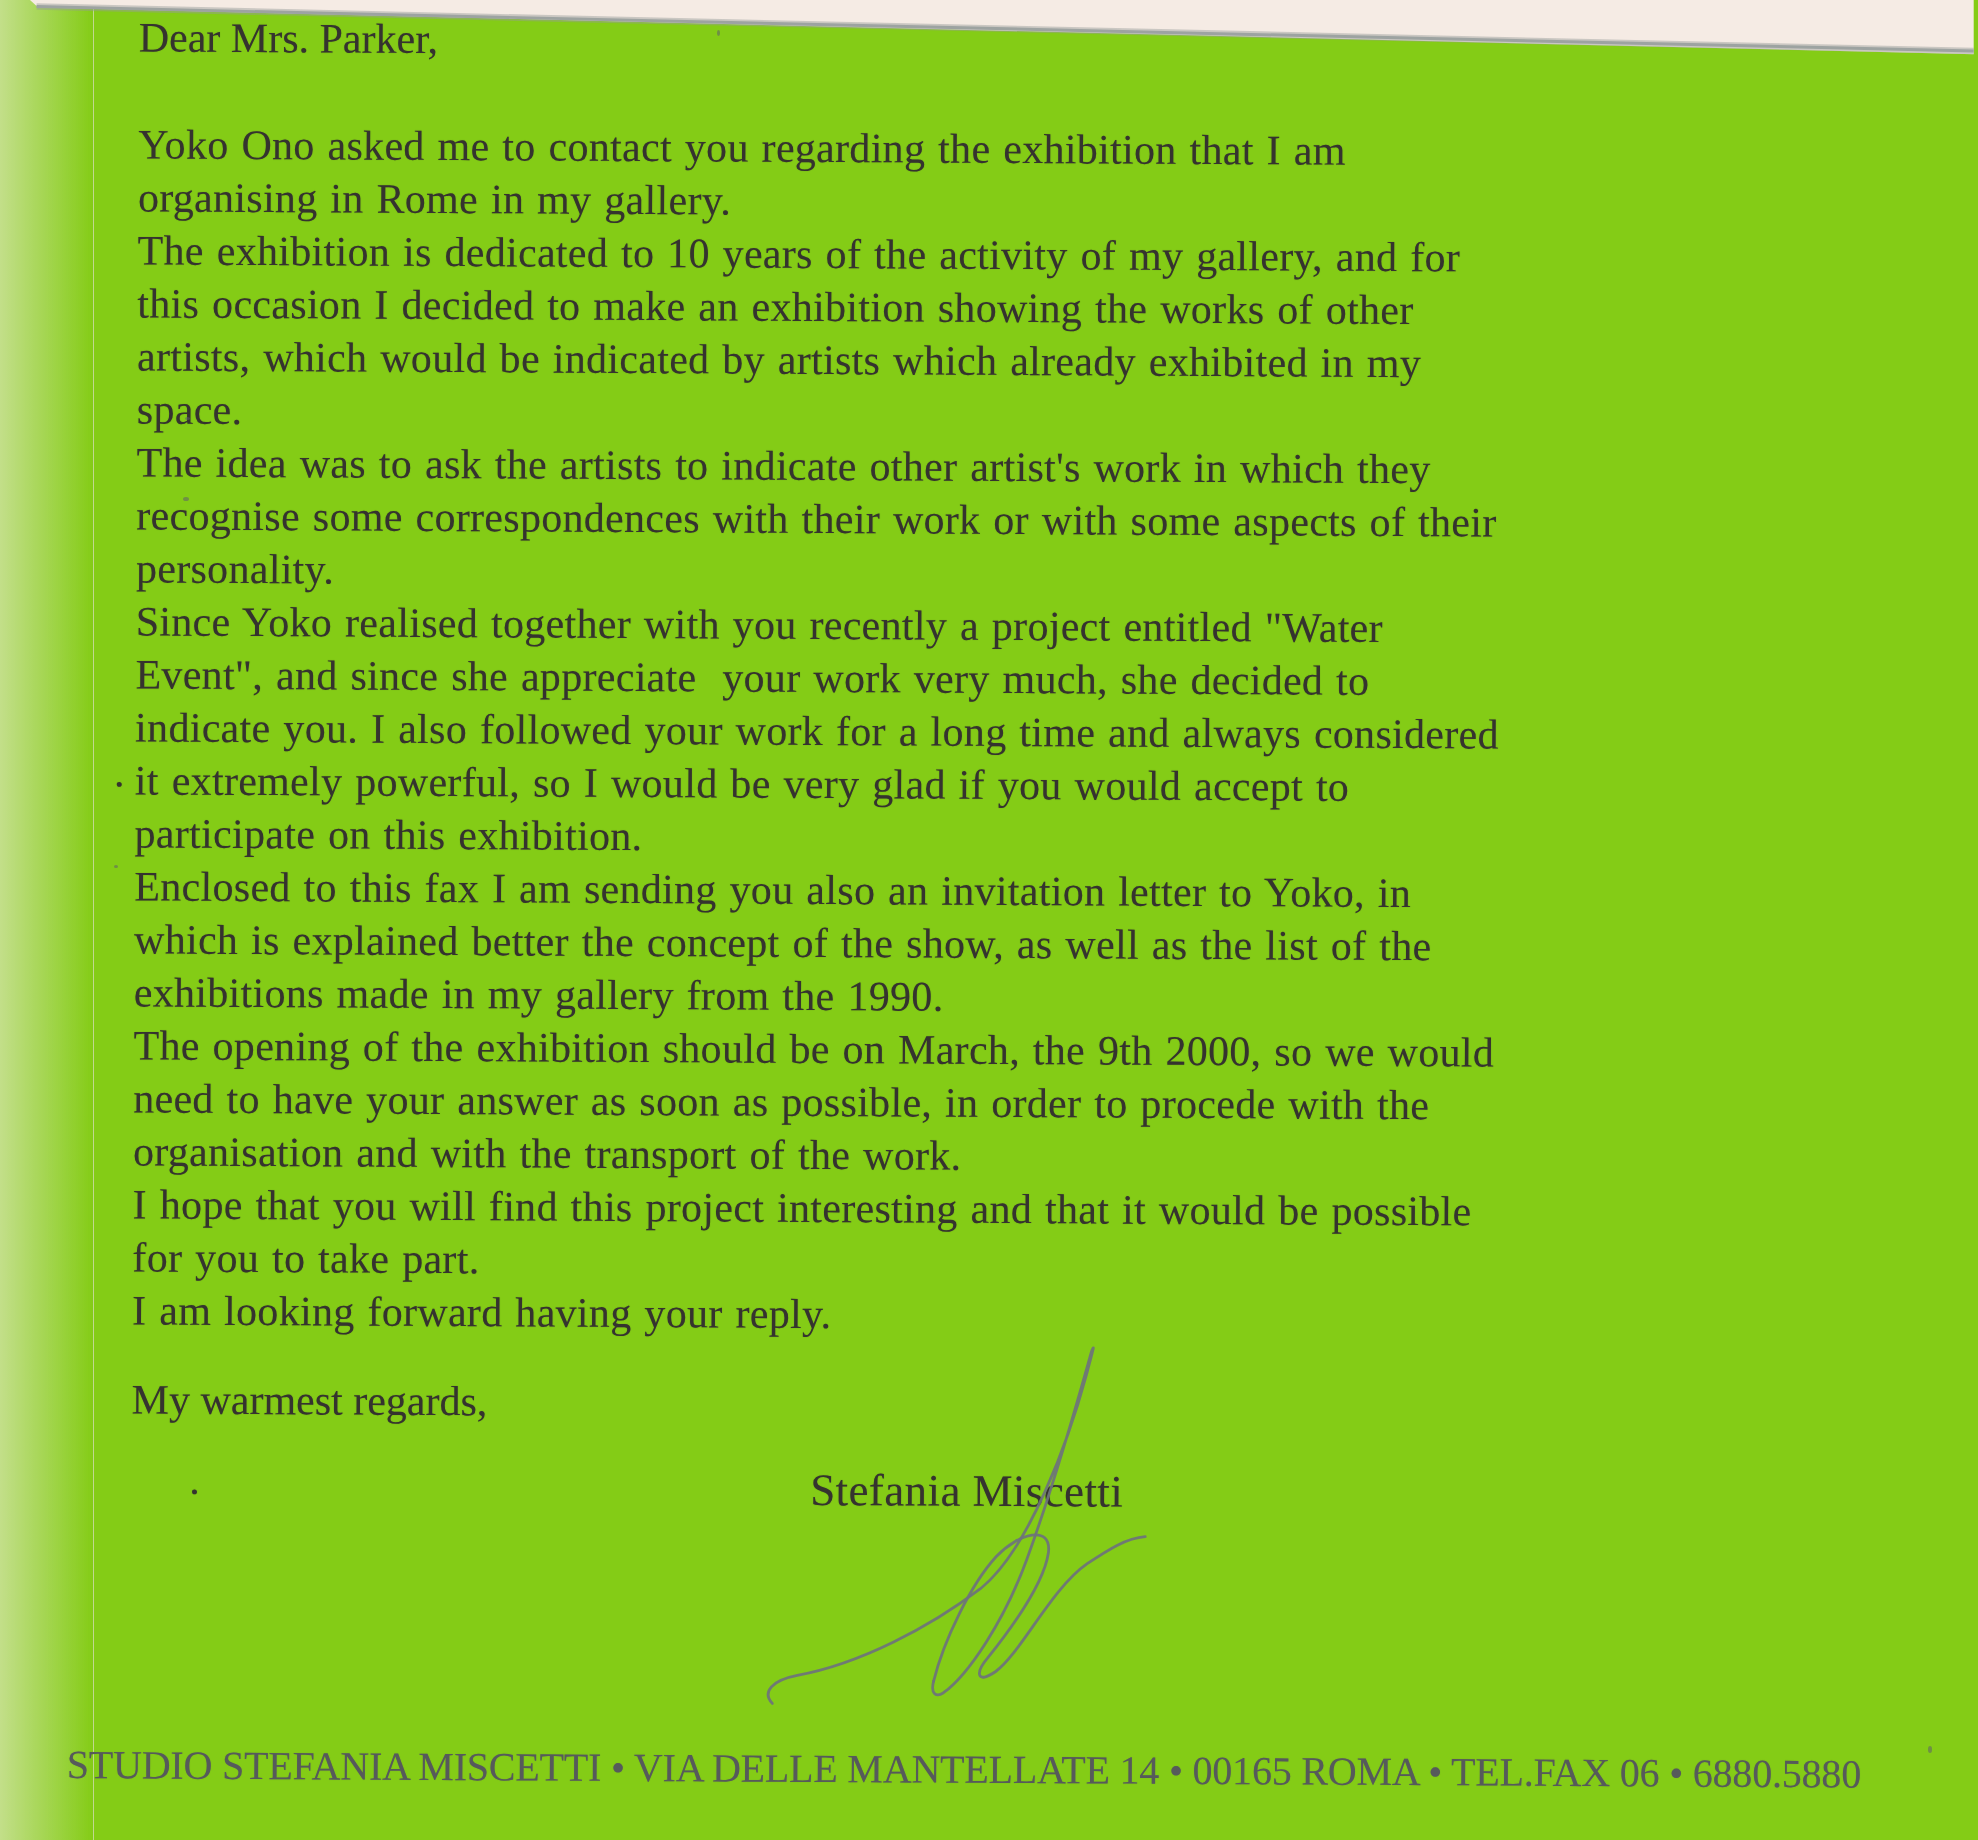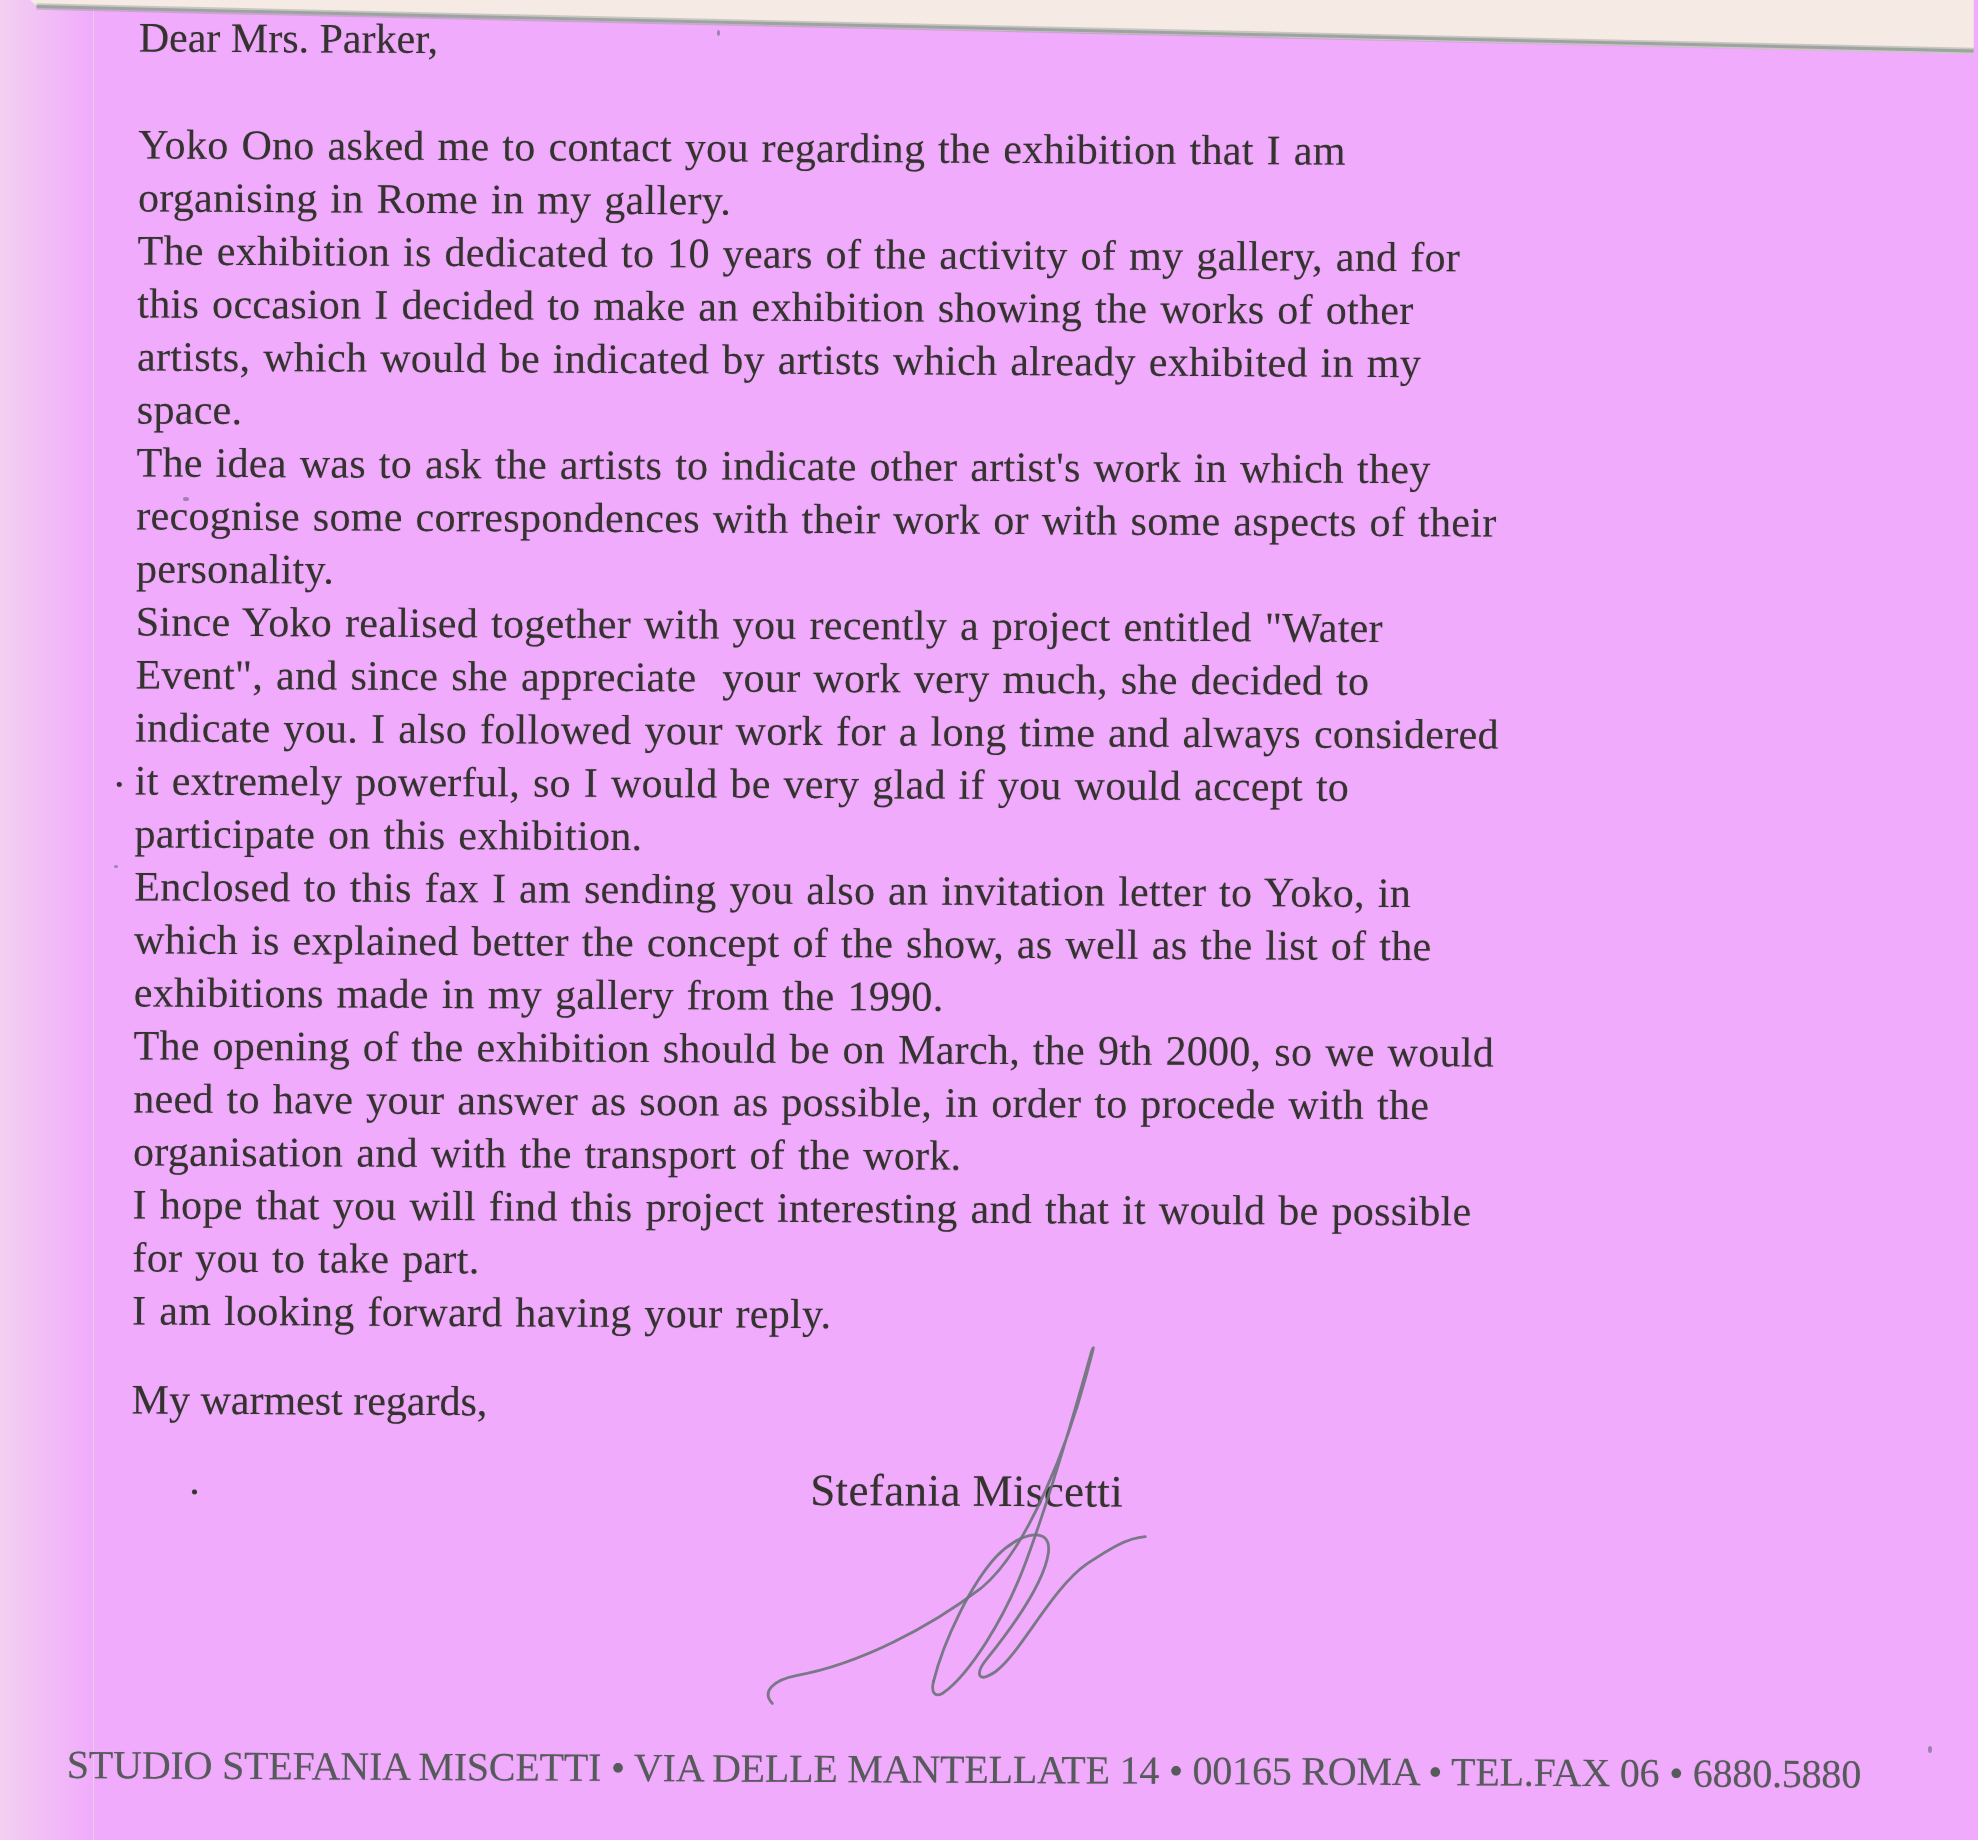--- a/index.html
+++ b/index.html
@@ -4,21 +4,21 @@
 <style>
   html,body{margin:0;padding:0;}
   body{
     width:1979px;height:1841px;
     background:#e9e7e2;
     overflow:hidden;position:relative;
     font-family:"Liberation Serif","DejaVu Serif",serif;
   }
   .scan{
     position:absolute;left:0;top:0;width:1979px;height:1841px;
-    background:#f0abfc;overflow:hidden;
+    background:#84cc16;overflow:hidden;
   }
   
   .bed-svg{position:absolute;left:0;top:0;z-index:5;}
   
   .left-strip{
     position:absolute;left:0;top:0;width:93px;height:100%;z-index:1;
     background:linear-gradient(to right, rgba(246,238,232,.55), rgba(246,238,232,0));
     border-right:0.8px solid rgba(190,186,180,.18);
   }
   .content{

